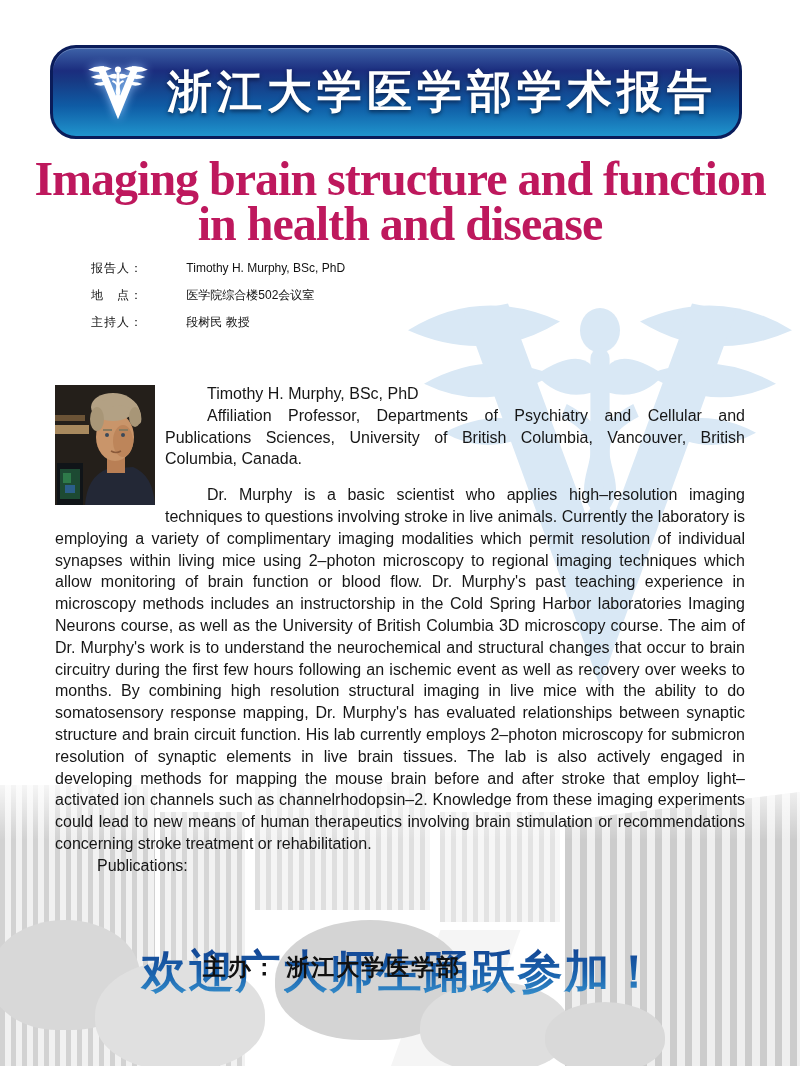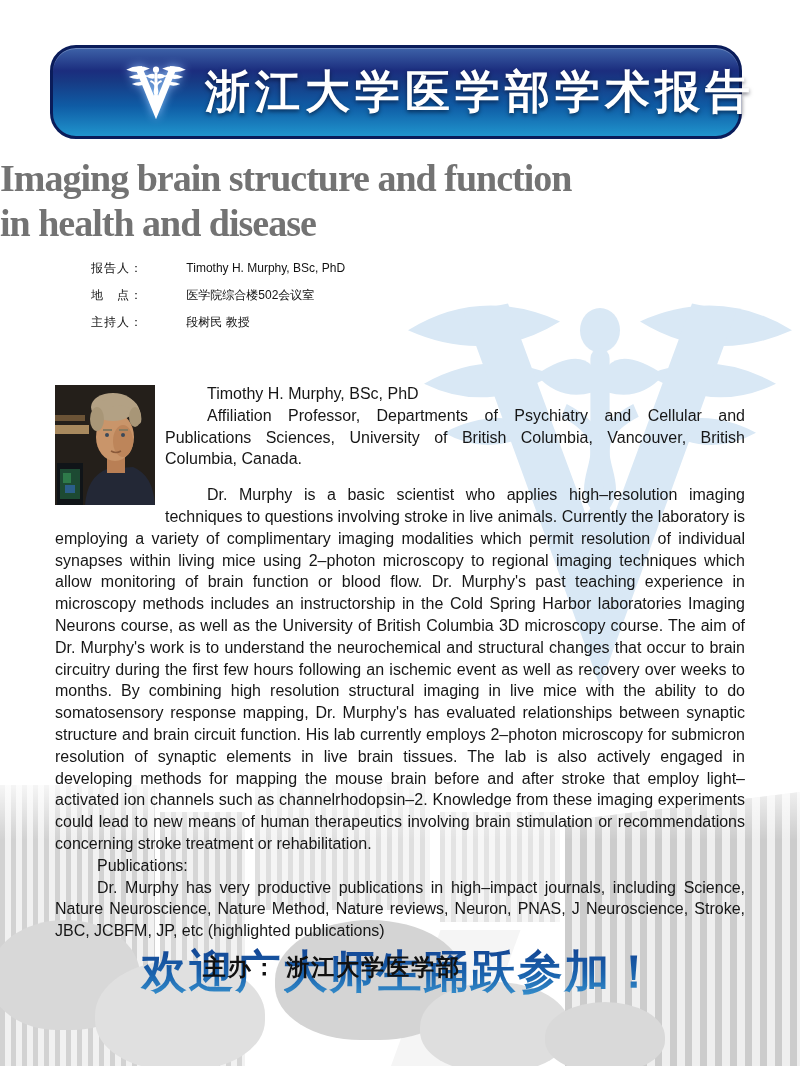--- a/index.html
+++ b/index.html
@@ -26,33 +26,33 @@
   .t3{left:275px;top:150px;width:190px;height:120px;background:#d4d4d4;}
   .t4{left:420px;top:212px;width:150px;height:90px;background:#dedede;}
   .t5{left:545px;top:232px;width:120px;height:70px;background:#d9d9d9;}
   .walkway{position:absolute;left:415px;top:160px;width:80px;height:140px;background:#f5f5f5;transform:skewX(-20deg);}
   .campus::after{content:"";position:absolute;inset:0;background:linear-gradient(180deg,#ffffff 0,rgba(255,255,255,0) 70px);}
   
   .banner{
     position:absolute;left:50px;top:45px;width:692px;height:94px;z-index:2;
     border:3px solid #0a1c5a;border-radius:26px;box-sizing:border-box;
     background:linear-gradient(180deg,#3d62a8 0%,#1b2d7e 26%,#173a84 38%,#0f5ca5 66%,#2094cd 100%);
-    display:flex;align-items:center;padding-left:72px;gap:18px;
+    display:flex;align-items:center;padding-left:34px;gap:18px;
     box-shadow:inset 0 1px 0 rgba(255,255,255,.25);
   }
   .banner-logo{width:62px;height:62px;flex:0 0 auto;filter:drop-shadow(0 0 5px rgba(150,200,255,.95));}
   .banner-title{
     color:#ffffff;font-size:45px;font-weight:700;letter-spacing:5px;white-space:nowrap;
     text-shadow:0 2px 4px rgba(0,0,20,.55);
   }
   
   .main-title{
-    position:absolute;left:0;top:156px;width:800px;text-align:left;z-index:2;
+    position:absolute;left:0;top:156px;width:800px;text-align:center;z-index:2;
     font-family:"Liberation Serif","DejaVu Serif",serif;font-weight:700;
-    font-size:38px;line-height:45px;letter-spacing:-1px;color:#737373;
+    font-size:48px;line-height:45px;letter-spacing:-1px;color:#be185d;
   }
   
   .details{position:absolute;left:60px;top:255px;z-index:2;font-size:12px;color:#111111;margin-left:31px;}
   .drow{height:27px;line-height:27px;white-space:nowrap;}
   .dlabel{display:inline-block;width:88px;letter-spacing:1px;font-weight:500;}
   .dvalue{padding-left:4px;}
   
   .content{position:absolute;left:55px;top:383px;width:690px;z-index:2;
     font-size:16px;line-height:21.8px;text-align:justify;color:#161616;}
   .photo{float:left;width:100px;height:120px;margin:2px 10px 12px 0;}
@@ -169,19 +169,18 @@
       <rect x="48" y="44" width="9" height="2" fill="#8a7a5e"></rect>
       <rect x="64" y="44" width="9" height="2" fill="#8a7a5e"></rect>
       <circle cx="52" cy="50" r="2" fill="#3b4a5a"></circle>
       <circle cx="68" cy="50" r="2" fill="#3b4a5a"></circle>
       <path d="M56 66 Q61 69 66 66" stroke="#8a5a3a" stroke-width="1.5" fill="none"></path>
     </svg>
     <p>Timothy H. Murphy, BSc, PhD</p>
     <p>Affiliation Professor, Departments of Psychiatry and Cellular and Publications Sciences, University of British Columbia, Vancouver, British Columbia, Canada.</p>
     <p class="gap-top">Dr. Murphy is a basic scientist who applies high–resolution imaging techniques to questions involving stroke in live animals. Currently the laboratory is employing a variety of complimentary imaging modalities which permit resolution of individual synapses within living mice using 2–photon microscopy to regional imaging techniques which allow monitoring of brain function or blood flow. Dr. Murphy's past teaching experience in microscopy methods includes an instructorship in the Cold Spring Harbor laboratories Imaging Neurons course, as well as the University of British Columbia 3D microscopy course. The aim of Dr. Murphy's work is to understand the neurochemical and structural changes that occur to brain circuitry during the first few hours following an ischemic event as well as recovery over weeks to months. By combining high resolution structural imaging in live mice with the ability to do somatosensory response mapping, Dr. Murphy's has evaluated relationships between synaptic structure and brain circuit function. His lab currently employs 2–photon microscopy for submicron resolution of synaptic elements in live brain tissues. The lab is also actively engaged in developing methods for mapping the mouse brain before and after stroke that employ light–activated ion channels such as channelrhodopsin–2.  Knowledge from these imaging experiments could lead to new means of human therapeutics involving brain stimulation or recommendations concerning stroke treatment or rehabilitation.</p>
     <p class="pub-h">Publications:</p>
-    <p>Dr. Murphy has very productive publications in high–impact journals, including Science, Nature Neuroscience, Nature Method, Nature reviews, Neuron, PNAS, J Neuroscience, Stroke, JBC, JCBFM, JP, etc (highlighted publications)</p>
   </div>
 
   <div class="welcome">欢迎广大师生踊跃参加！</div>
   <div class="organizer">主办： 浙江大学医学部</div>
 
 </div>
 
 </body></html>

